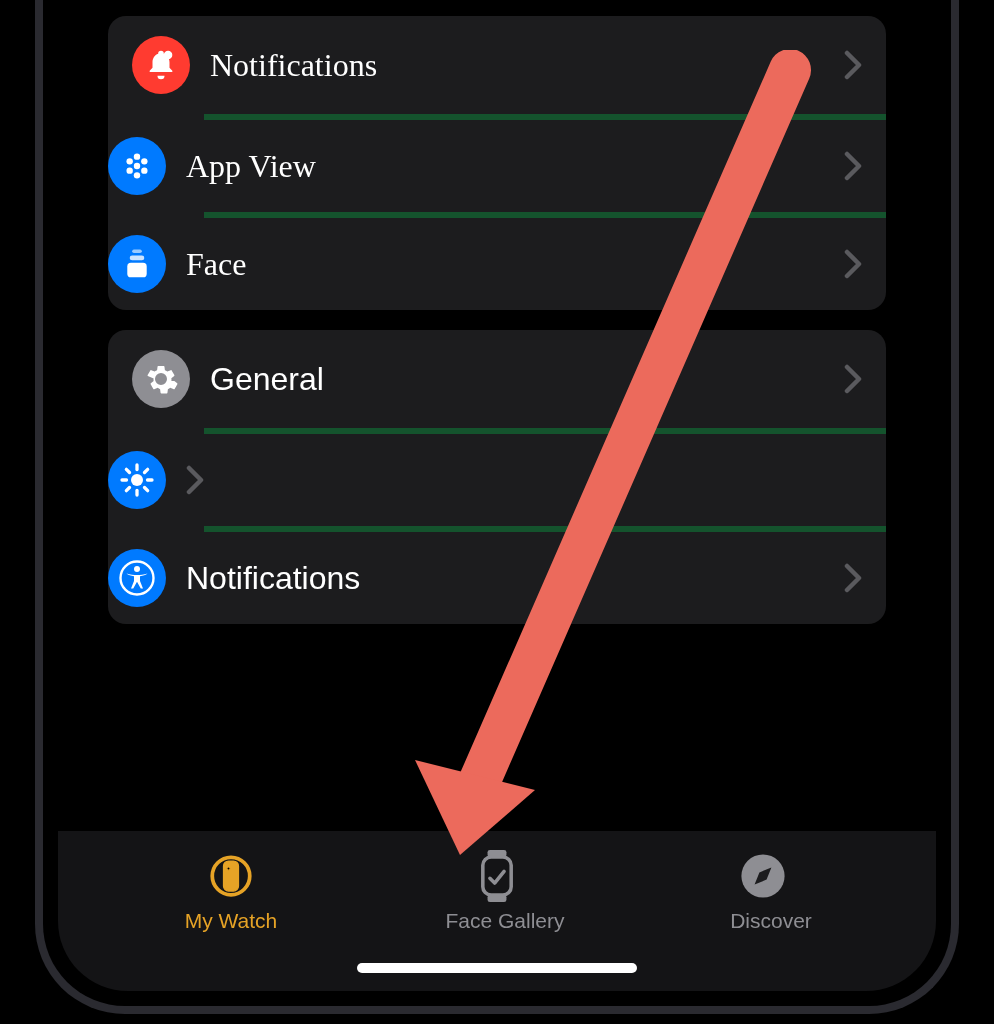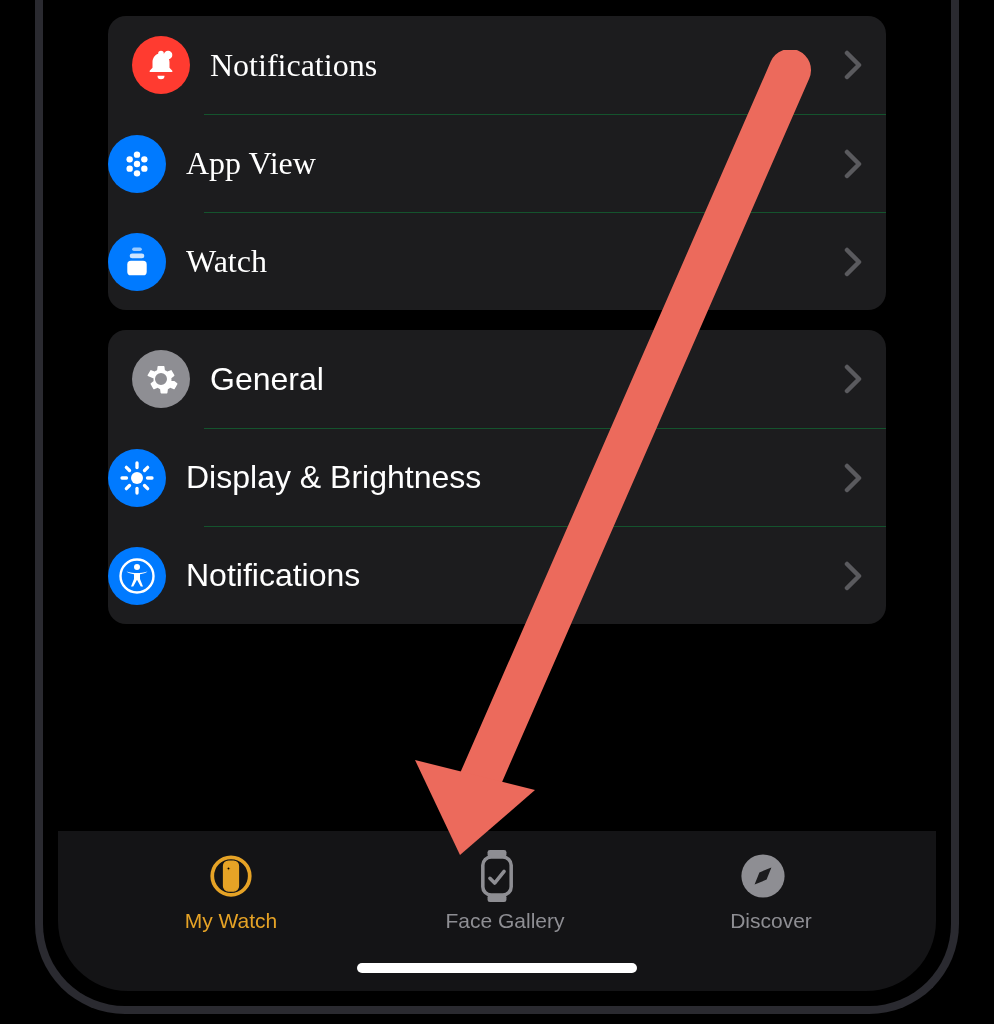--- a/index.html
+++ b/index.html
@@ -49,21 +49,21 @@
     .settings-group.second {
     }
     .settings-row {
       display: flex;
       align-items: center;
       height: 98px;
       padding: 0 24px;
       cursor: pointer;
     }
     .settings-row + .settings-row {
-      border-top: 1px solid #14532d;
+      border-top: 6px solid #14532d;
       margin-left: 96px;
       padding-left: 0;
     }
     .settings-row + .settings-row .row-icon {
       margin-left: -96px;
     }
     .row-icon {
       width: 58px;
       height: 58px;
       border-radius: 50%;
@@ -183,21 +183,21 @@
         </div>
 
         <div class="settings-row">
           <div class="row-icon icon-blue">
             <svg width="30" height="34" viewBox="0 0 24 28" fill="#fff">
                 <rect x="8" y="2" width="8" height="3" rx="1.5" opacity="0.6"></rect>
                 <rect x="6" y="7" width="12" height="4" rx="2" opacity="0.8"></rect>
                 <rect x="4" y="13" width="16" height="12" rx="3"></rect>
               </svg>
           </div>
-          <span class="row-label">Watch</span>
+          <span class="row-label">Face</span>
           <svg class="chevron" width="18" height="30" viewBox="0 0 12 20" fill="none" stroke="#5a5a5e" stroke-width="3" stroke-linecap="round" stroke-linejoin="round">
               <path d="M2 2l8 8-8 8"></path>
             </svg>
         </div>
 
       </div>
 
       <div class="settings-group second">
 
         <div class="settings-row">
@@ -222,21 +222,20 @@
                   <line x1="12" y1="19" x2="12" y2="22"></line>
                   <line x1="2" y1="12" x2="5" y2="12"></line>
                   <line x1="19" y1="12" x2="22" y2="12"></line>
                   <line x1="4.9" y1="4.9" x2="7" y2="7"></line>
                   <line x1="17" y1="17" x2="19.1" y2="19.1"></line>
                   <line x1="4.9" y1="19.1" x2="7" y2="17"></line>
                   <line x1="17" y1="7" x2="19.1" y2="4.9"></line>
                 </g>
               </svg>
           </div>
-          <span class="row-label">Display &amp; Brightness</span>
           <svg class="chevron" width="18" height="30" viewBox="0 0 12 20" fill="none" stroke="#5a5a5e" stroke-width="3" stroke-linecap="round" stroke-linejoin="round">
               <path d="M2 2l8 8-8 8"></path>
             </svg>
         </div>
 
         <div class="settings-row">
           <div class="row-icon icon-blue">
             <svg width="36" height="36" viewBox="0 0 24 24" fill="#fff">
                 <circle cx="12" cy="12" r="11" fill="none" stroke="#fff" stroke-width="1.6"></circle>
                 <circle cx="12" cy="6" r="2"></circle>

